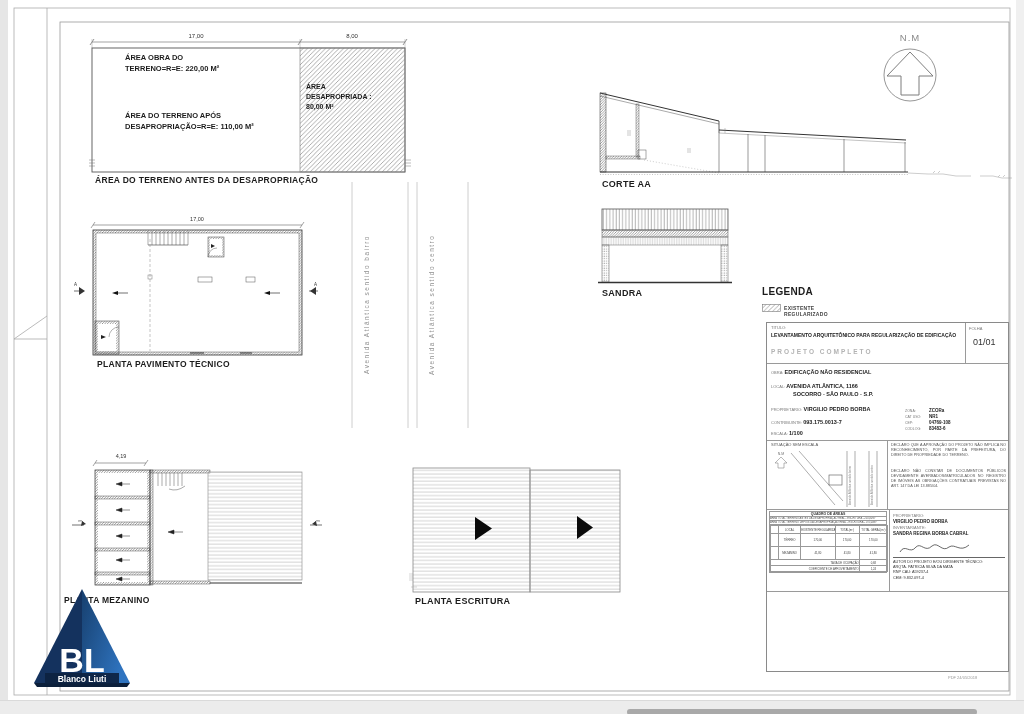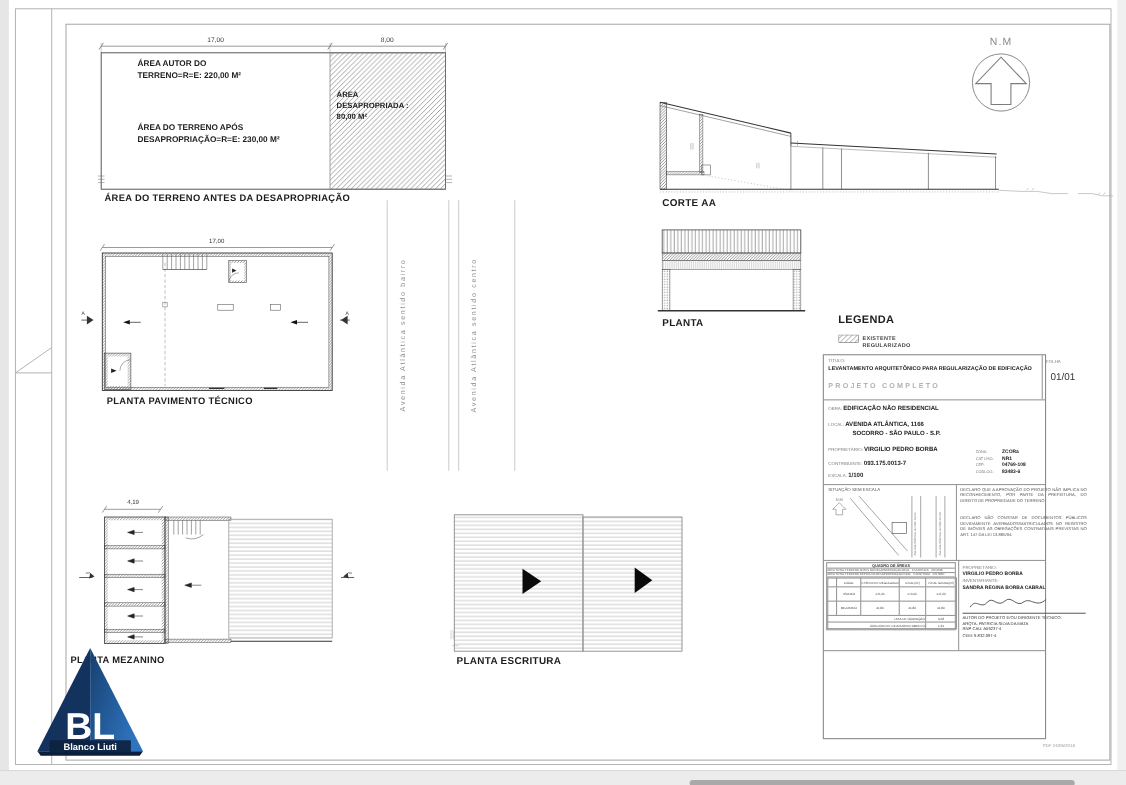--- a/index.html
+++ b/index.html
@@ -4,21 +4,21 @@
 <style>
   * { margin:0; padding:0; box-sizing:border-box; }
   html,body { width:1024px; height:714px; background:#e9e9e9; font-family:"Liberation Sans", sans-serif; overflow:hidden; }
   #page { position:relative; width:1024px; height:714px; }
   #sheet { position:absolute; left:8px; top:0; width:1008px; height:700px; background:#ffffff; }
   .abs { position:absolute; }
   .cap { font-weight:bold; color:#1c1c1c; letter-spacing:0.3px; white-space:nowrap; }
   .blk { color:#1c1c1c; font-weight:bold; white-space:nowrap; }
   .lbl { color:#7a7a7a; white-space:nowrap; }
   .vtext { writing-mode:vertical-rl; transform:rotate(180deg); color:#8f8f8f; letter-spacing:1.5px; font-size:6.5px; white-space:nowrap; }
-  #titleblock { position:absolute; left:748px; top:322px; width:203px; height:350px; border:1px solid #8a8a8a; background:#fff; }
+  #titleblock { position:absolute; left:766px; top:322px; width:243px; height:350px; border:1px solid #8a8a8a; background:#fff; }
   #titleblock .hline { position:absolute; left:0; width:100%; border-top:1px solid #9a9a9a; }
   #titleblock .vline { position:absolute; border-left:1px solid #9a9a9a; }
   .tinyp { font-size:3.8px; color:#555; text-align:justify; line-height:1.3; }
   table.qt { border-collapse:collapse; width:118px; table-layout:fixed; }
   table.qt td, table.qt th { border:0.5px solid #999; font-size:2.8px; font-weight:normal; color:#444; text-align:center; padding:0; overflow:hidden; white-space:nowrap; }
   .scrollbar { position:absolute; left:0; top:700px; width:1024px; height:14px; background:#ececec; border-top:1px solid #dadada; }
   .scroll-handle { position:absolute; left:627px; top:8px; width:350px; height:6px; background:#a9a9a9; border-radius:3px; }
 </style>
 </head>
 <body>
@@ -65,26 +65,26 @@
       <path d="M7,14 H320" stroke="#666" stroke-width="0.6"></path>
       <path d="M5,17 L9,11 M213,17 L217,11 M318,17 L322,11" stroke="#666" stroke-width="0.7"></path>
       <path d="M7,11 V20 M215,11 V20 M320,11 V20" stroke="#888" stroke-width="0.4"></path>
       <text x="111" y="10" font-size="6" fill="#333" text-anchor="middle">17,00</text>
       <text x="267" y="10" font-size="6" fill="#333" text-anchor="middle">8,00</text>
       <rect x="7" y="20" width="313" height="124" fill="#fff" stroke="#555" stroke-width="0.9"></rect>
       <rect x="215" y="20" width="105" height="124" fill="url(#pat-hatch)" stroke="#777" stroke-width="0.6"></rect>
       <path d="M4,132 h6 M4,135 h6 M4,138 h6 M320,132 h6 M320,135 h6 M320,138 h6" stroke="#777" stroke-width="0.5"></path>
     </svg>
     <div class="abs blk" style="left:125px;top:52px;font-size:7.5px;line-height:11px">
-      <span style="display:block">ÁREA AUTOR DO</span>
+      <span style="display:block">ÁREA OBRA DO</span>
       <span style="display:block">TERRENO=R=E: 220,00 M²</span>
     </div>
     <div class="abs blk" style="left:125px;top:110px;font-size:7.5px;line-height:11px">
       <span style="display:block">ÁREA  DO TERRENO APÓS</span>
-      <span style="display:block">DESAPROPRIAÇÃO=R=E: 230,00 M²</span>
+      <span style="display:block">DESAPROPRIAÇÃO=R=E: 110,00 M²</span>
     </div>
     <div class="abs blk" style="left:306px;top:82px;font-size:7px;line-height:10px">
       <span style="display:block">ÁREA</span>
       <span style="display:block">DESAPROPRIADA :</span>
       <span style="display:block">80,00 M²</span>
     </div>
     <div class="abs cap" style="left:95px;top:175px;font-size:8.5px">ÁREA DO TERRENO ANTES DA DESAPROPRIAÇÃO</div>
   </div>
 
   <div class="abs" style="left:0;top:0">
@@ -167,21 +167,21 @@
 
   <div class="abs" style="left:0;top:0">
     <svg class="abs" style="left:596px;top:200px" width="140" height="88" viewBox="0 0 140 88">
       <rect x="6" y="9" width="126" height="21" fill="url(#pat-vstripes)" stroke="#555" stroke-width="0.8"></rect>
       <rect x="6" y="30" width="126" height="7" fill="url(#pat-hatch-dense)" stroke="#555" stroke-width="0.5"></rect>
       <rect x="6" y="37" width="126" height="8" fill="url(#pat-vstripes-fine)" stroke="#666" stroke-width="0.5"></rect>
       <rect x="6" y="45" width="7" height="37" fill="url(#pat-dots)" stroke="#555" stroke-width="0.5"></rect>
       <rect x="125" y="45" width="7" height="37" fill="url(#pat-dots)" stroke="#555" stroke-width="0.5"></rect>
       <path d="M2,82.5 H136" stroke="#333" stroke-width="1.3"></path>
     </svg>
-    <div class="abs cap" style="left:602px;top:288px;font-size:9px">PLANTA</div>
+    <div class="abs cap" style="left:602px;top:288px;font-size:9px">SANDRA</div>
   </div>
 
   <svg class="abs" style="left:872px;top:28px" width="78" height="82" viewBox="0 0 78 82">
     <text x="38" y="13" font-size="9.5" fill="#8a8a8a" text-anchor="middle" letter-spacing="1">N.M</text>
     <circle cx="38" cy="47" r="26" fill="none" stroke="#8a8a8a" stroke-width="0.9"></circle>
     <path d="M38,24 L61,48 L47,48 L47,67 L29,67 L29,48 L15,48 Z" fill="#fff" stroke="#7d7d7d" stroke-width="1"></path>
   </svg>
 
   <div class="abs" style="left:0;top:0">
     <div class="abs cap" style="left:762px;top:286px;font-size:10px">LEGENDA</div>

